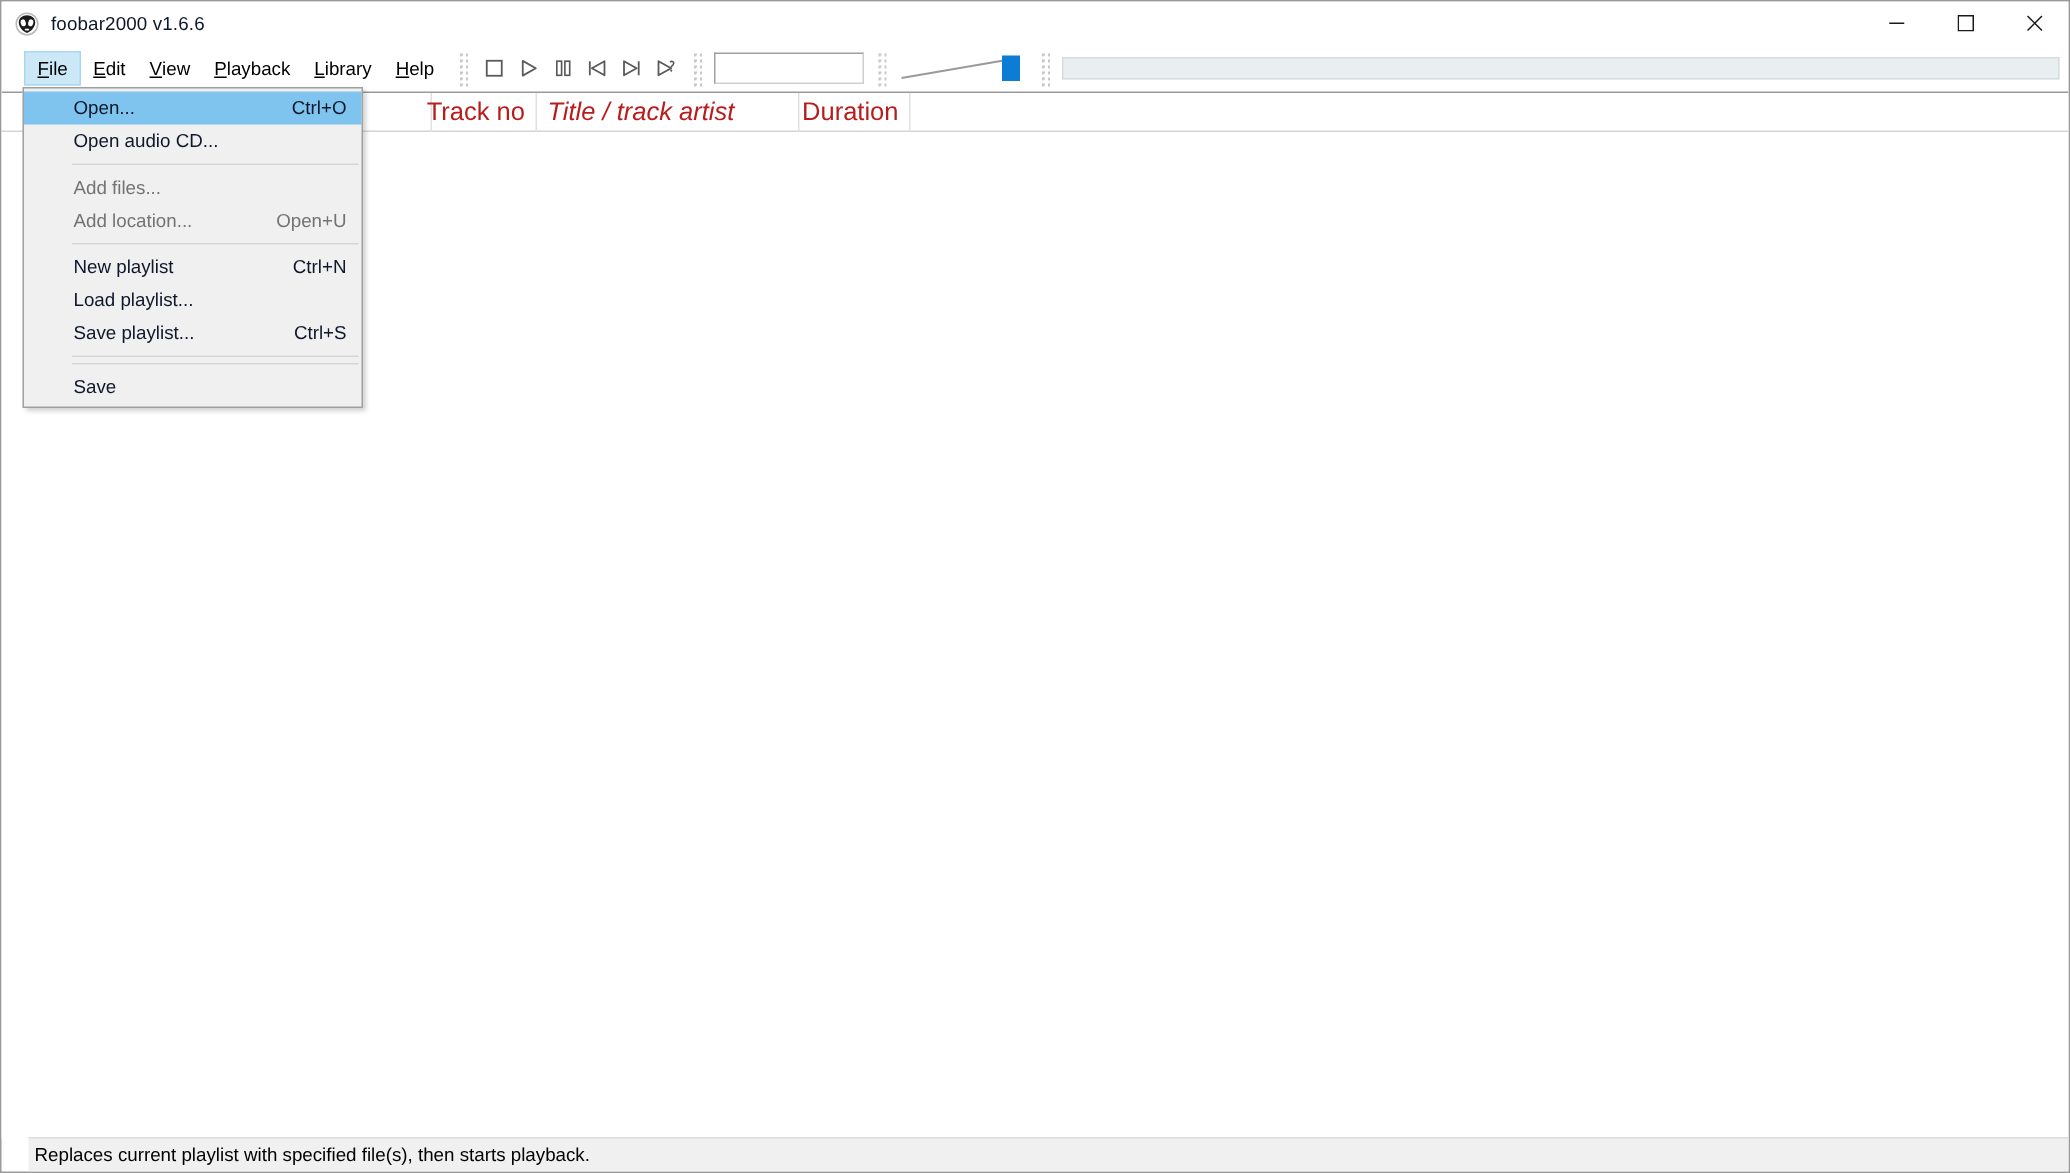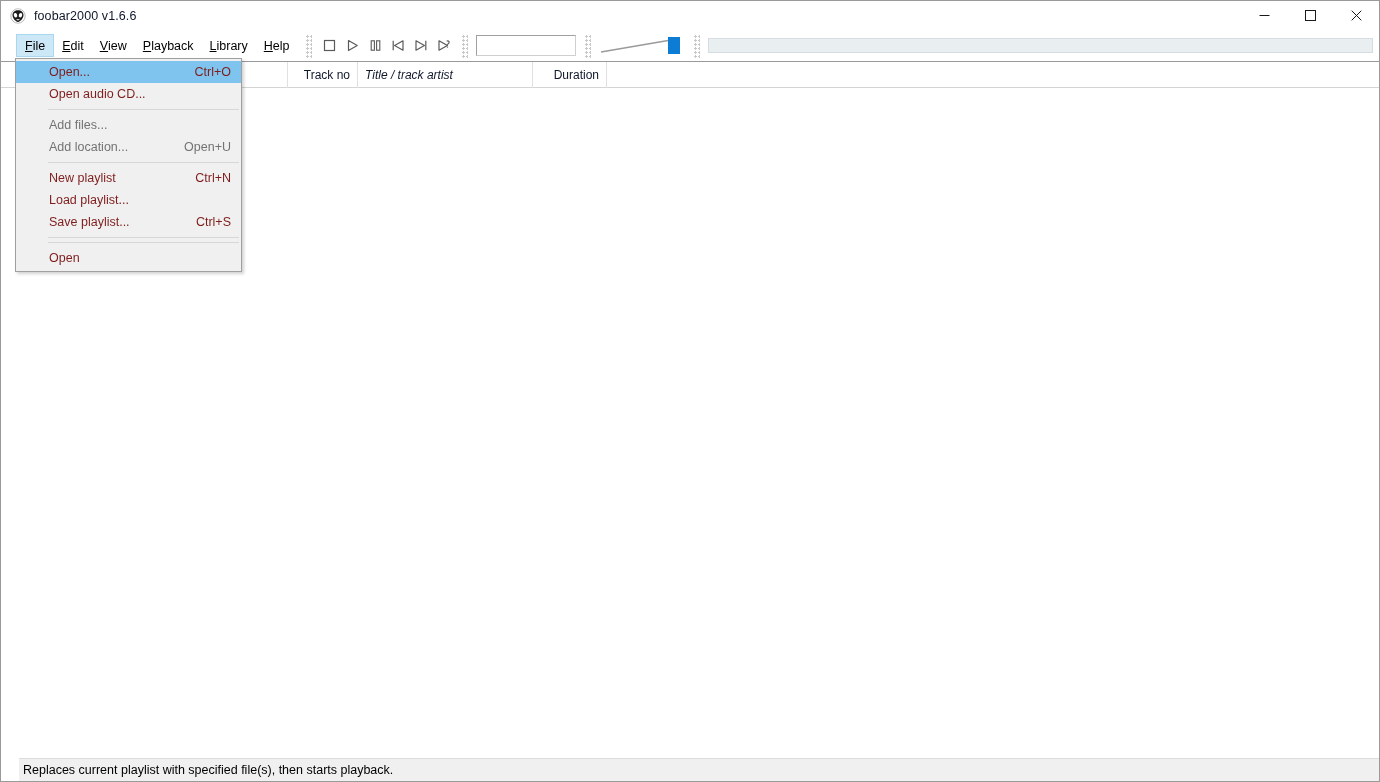--- a/index.html
+++ b/index.html
@@ -215,22 +215,22 @@
     border-top: 1px solid #9a9a9a;
     border-bottom: 1px solid #d4d4d4;
     box-sizing: border-box;
   }
   .col-cell {
     position: absolute;
     top: 0;
     height: 26px;
     display: flex;
     align-items: center;
-    font-size: 12px;
-    color: #0f172a;
+    font-size: 17px;
+    color: #b91c1c;
     box-sizing: border-box;
     border-right: 1px solid #e0e0e0;
     white-space: nowrap;
     cursor: default;
   }
   .col-cell.right { justify-content: flex-end; padding-right: 7px; }
   .col-cell.left  { justify-content: flex-start; padding-left: 7px; font-style: italic; }
   .playlist-body {
     position: absolute;
     top: 27px; left: 0;
@@ -272,21 +272,21 @@
     z-index: 50;
   }
   .dd-item {
     position: relative;
     height: 22px;
     display: flex;
     align-items: center;
     padding-left: 33px;
     padding-right: 10px;
     font-size: 12.5px;
-    color: #7f1d1d;
+    color: #0f172a;
     white-space: nowrap;
     cursor: default;
     box-sizing: border-box;
   }
   .dd-item.highlight {
     background: #7fc4ee;
   }
   .dd-item.disabled {
     color: #737373;
     justify-content: flex-end;
@@ -463,18 +463,18 @@
       <span class="dd-label">Save playlist...</span>
       <span class="dd-accel">Ctrl+S</span>
     </div>
 
     <div class="dd-sep"></div>
 
 
     <div class="dd-sep"></div>
 
     <div class="dd-item">
-      <span class="dd-label">Open</span>
+      <span class="dd-label">Save</span>
       <span class="dd-accel"></span>
     </div>
   </div>
 
 </div>
 
 </body></html>

